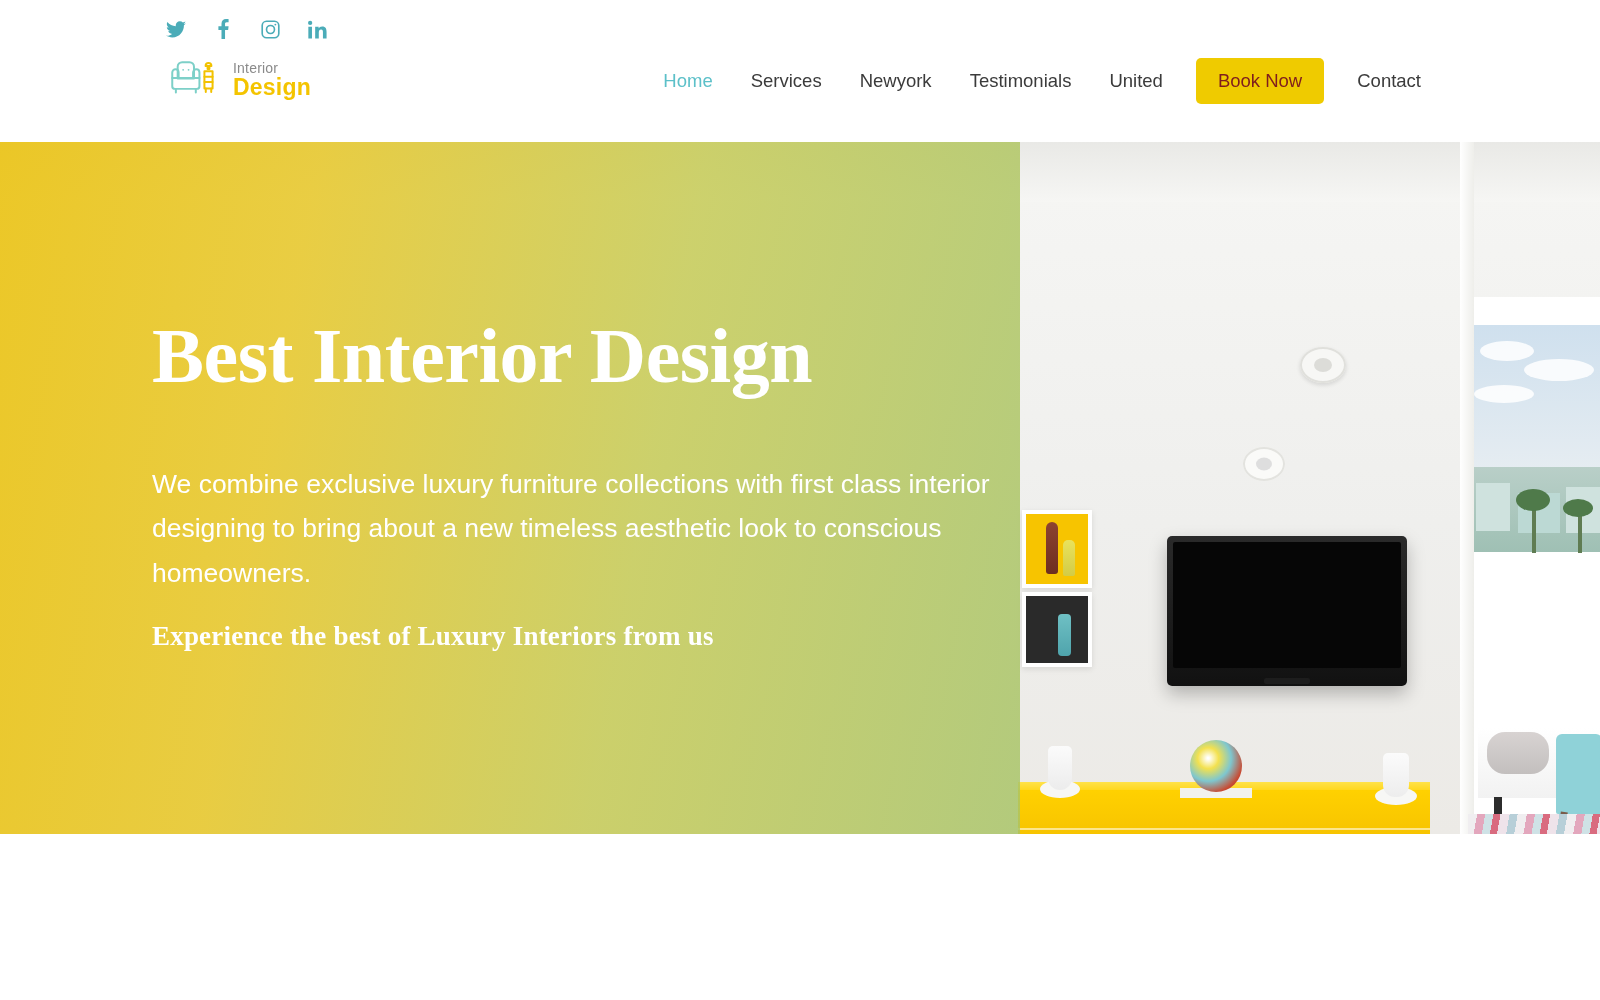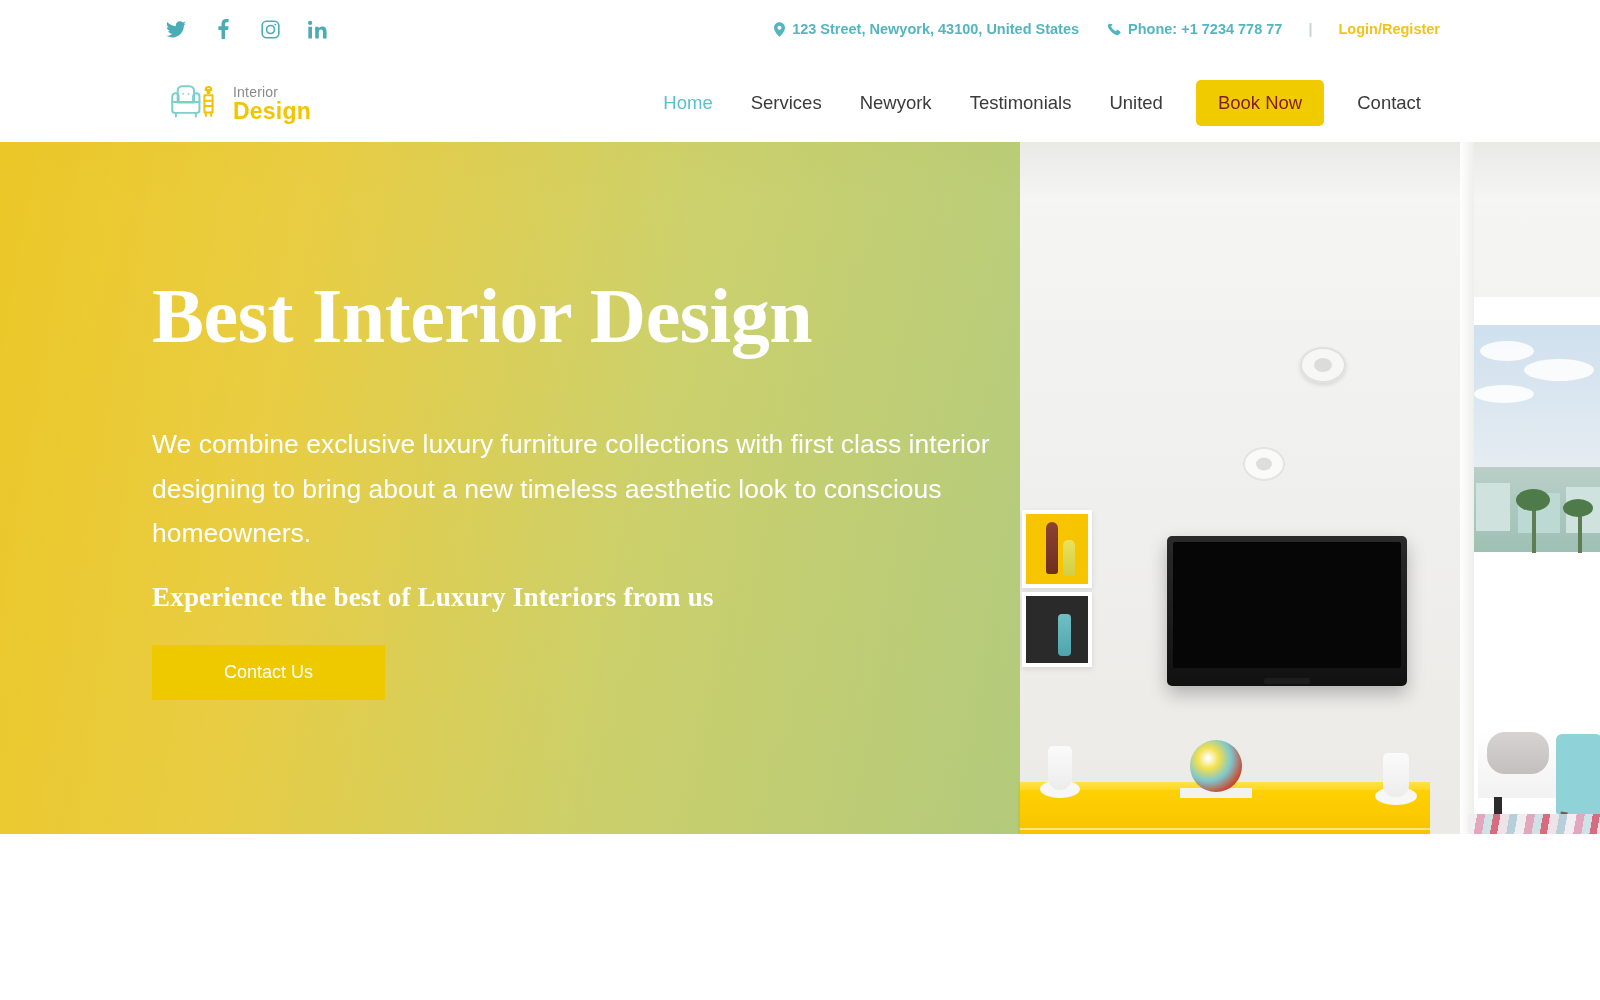--- a/index.html
+++ b/index.html
@@ -37,22 +37,22 @@
   .ti + .ti { margin-left:28px; }
   .ti svg { display:block; }
   .divider { margin:0 26px; color:#c9d3d6; font-weight:bold; }
   .login-link { color:#f0c419; font-weight:bold; font-size:14.5px; cursor:pointer; }
 
   
   .navbar {
     height:84px;
     background:#ffffff;
     display:flex;
-    align-items:flex-end;
-    padding:0 160px 16px 165px;
+    align-items:flex-start;
+    padding:0 160px 4px 165px;
     position:relative;
     z-index:5;
   }
   .logo { display:flex; align-items:center; gap:10px; cursor:pointer; }
   .logo-text { line-height:1.05; }
   .logo-text .l1 { font-size:14px; color:#8a8a8a; letter-spacing:.2px; display:block; }
   .logo-text .l2 { font-size:23px; color:#f4c400; font-weight:bold; letter-spacing:.2px; display:block; }
   .nav { margin-left:auto; display:flex; align-items:center; gap:0; }
   .nav a {
     font-size:18.5px;
@@ -133,21 +133,21 @@
   .orb { position:absolute; left:1190px; top:598px; width:52px; height:52px; border-radius:50%;
     background:radial-gradient(circle at 35% 35%,#fff 2%,#f3e14f 22%,#7ec7cf 48%,#c84a32 74%,#8e3a2a 100%); }
   .orb-base { position:absolute; left:1180px; top:646px; width:72px; height:10px; background:#f2f2ee; }
 
   
   .hero-overlay {
     position:absolute; left:0; top:0; width:1020px; height:100%;
     background:linear-gradient(100deg, rgba(235,196,24,.93) 0%, rgba(232,201,48,.90) 28%, rgba(198,203,86,.86) 62%, rgba(168,196,104,.84) 100%);
   }
   .hero-content {
-    position:absolute; left:152px; top:0; height:100%;
+    position:absolute; left:152px; top:12px; height:100%;
     display:flex; flex-direction:column; justify-content:center;
     width:870px;
   }
   .hero-h1 {
     font-family:"Liberation Serif", serif;
     font-size:78px;
     line-height:1.02;
     color:#ffffff;
     font-weight:bold;
     letter-spacing:-.5px;
@@ -227,36 +227,20 @@
           <circle cx="16.6" cy="5.3" r="1.1" fill="currentColor" stroke="none"></circle>
         </svg>
     </span>
     <span class="social-icon">
       <svg width="19" height="19" viewBox="0 0 22 22" fill="currentColor">
           <path d="M4.6 21.5H.4V7.7h4.2v13.8zM2.5 5.9A2.5 2.5 0 1 1 2.5.9a2.5 2.5 0 0 1 0 5zM21.5 21.5h-4.2v-6.7c0-1.6 0-3.7-2.2-3.7s-2.6 1.8-2.6 3.6v6.8H8.3V7.7h4v1.9h.1c.6-1.1 2-2.2 4-2.2 4.3 0 5.1 2.8 5.1 6.5v7.6z"></path>
         </svg>
     </span>
   </div>
 
-  <div class="topbar-right">
-    <span class="ti">
-      <svg width="11" height="15" viewBox="0 0 12 16" fill="#55b5bf">
-          <path d="M6 0C2.7 0 0 2.7 0 6c0 4.5 6 10 6 10s6-5.5 6-10c0-3.3-2.7-6-6-6zm0 8.2A2.2 2.2 0 1 1 6 3.8a2.2 2.2 0 0 1 0 4.4z"></path>
-        </svg>
-      <span>123 Street, Newyork, 43100, United States</span>
-    </span>
-    <span class="ti">
-      <svg width="14" height="14" viewBox="0 0 16 16" fill="#55b5bf">
-          <path d="M3.6.8 1.3 3.1c-.5.5-.6 1.2-.4 1.8.6 1.9 1.9 4.2 4 6.3 2.1 2.1 4.4 3.4 6.3 4 .6.2 1.3 0 1.8-.4l2.3-2.3c.4-.4.4-1 0-1.4l-2.6-2c-.4-.3-.9-.3-1.2 0l-1.2 1c-.2.2-.5.2-.8.1-.9-.5-1.9-1.2-2.7-2-.8-.8-1.5-1.8-2-2.7-.1-.3-.1-.6.1-.8l1-1.2c.3-.3.3-.8 0-1.2L2 .8c-.4-.4-1-.4-1.4 0z"></path>
-        </svg>
-      <span>Phone: +1 7234 778 77</span>
-    </span>
-    <span class="divider">|</span>
-    <span class="login-link">Login/Register</span>
-  </div>
 </div>
 
 <div class="navbar">
   <div class="logo">
     <span>
       <svg width="58" height="40" viewBox="0 0 64 44" fill="none">
         <g stroke="#7dd0c8" stroke-width="2.2" stroke-linejoin="round" stroke-linecap="round">
           <path d="M8 16c0-2 1.6-3.6 3.6-3.6S15 14 15 16v6H8v-6z"></path>
           <path d="M31 16c0-2 1.6-3.6 3.6-3.6S38 14 38 16v6h-7v-6z"></path>
           <path d="M14 9.5c0-2.8 2.2-5 5-5h8c2.8 0 5 2.2 5 5v13H14v-13z"></path>
@@ -344,18 +328,17 @@
     <div class="rug"></div>
 
   </div>
 
   <div class="hero-overlay"></div>
 
   <div class="hero-content">
     <h1 class="hero-h1">Best Interior Design</h1>
     <p class="hero-p">We combine exclusive luxury furniture collections with first class interior designing to bring about a new timeless aesthetic look to conscious homeowners.</p>
     <div class="hero-tag">Experience the best of Luxury Interiors from us</div>
-    <a class="btn-contact">Contact Us</a>
   </div>
 </section>
 
 <section class="services">
 </section>
 
 </body></html>

